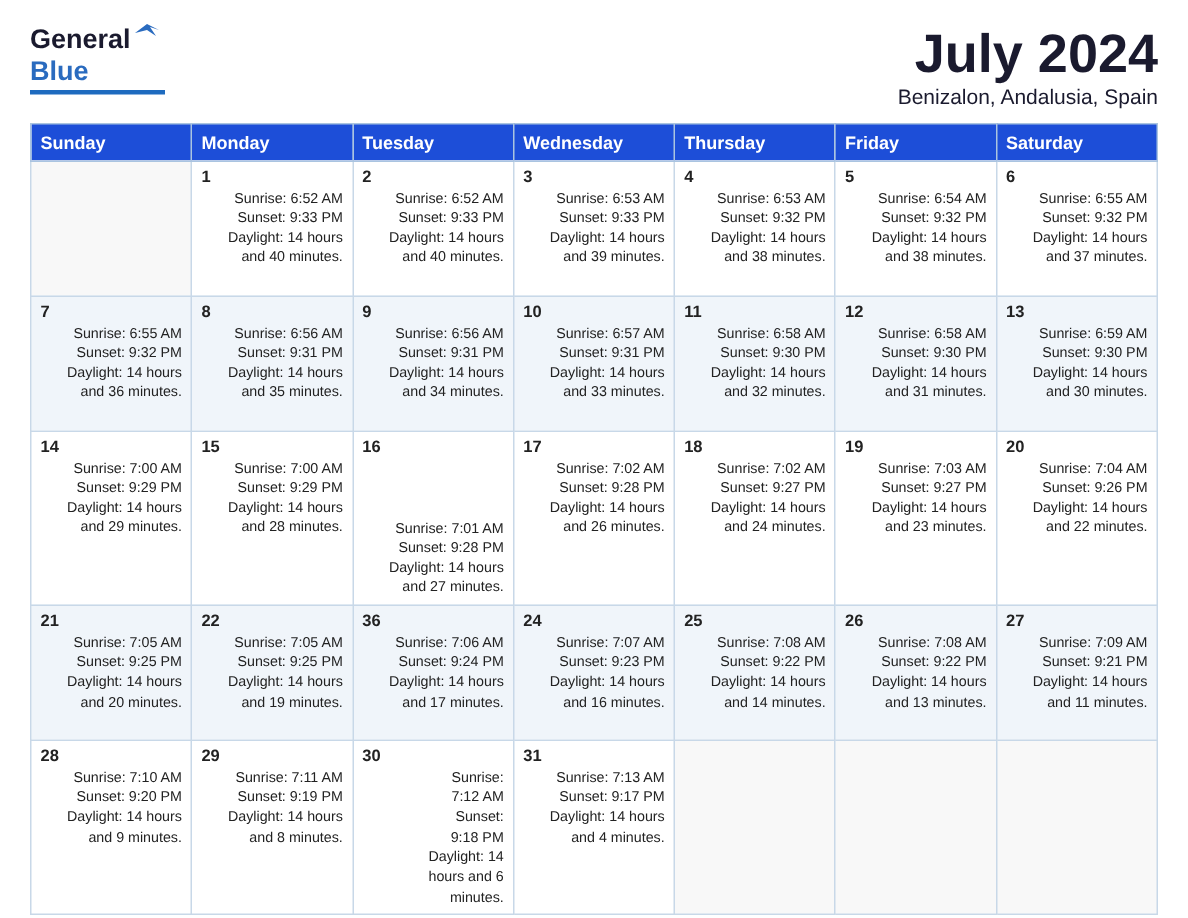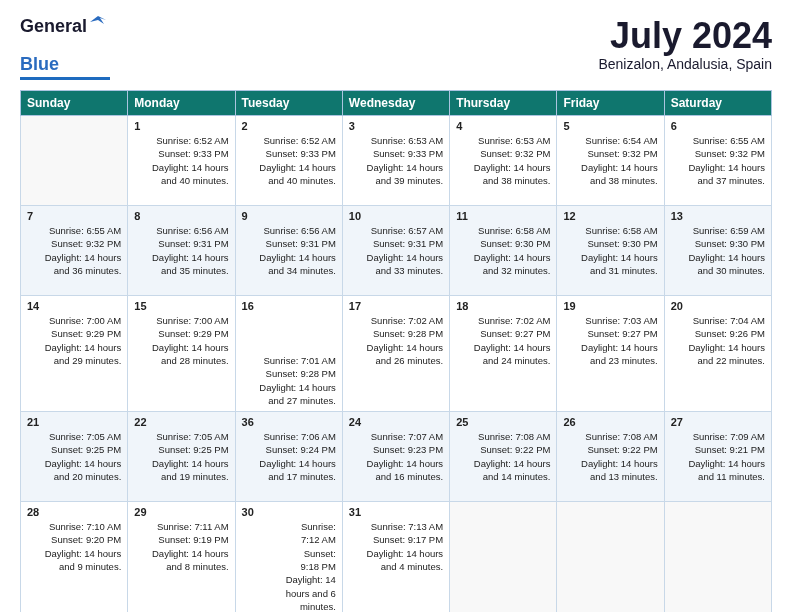--- a/index.html
+++ b/index.html
@@ -52,21 +52,21 @@
       flex: 1;
       display: flex;
       flex-direction: column;
     }
     table {
       width: 100%;
       border-collapse: collapse;
       flex: 1;
     }
     thead tr th {
-      background: #0f766e;
+      background: #1d4ed8;
       color: #fff;
       font-size: 12px;
       font-weight: bold;
       padding: 5px 6px;
       text-align: left;
       border: 1px solid #aac4e0;
     }
     tbody tr td {
       border: 1px solid #c8d8e8;
       vertical-align: top;
@@ -102,21 +102,21 @@
 <div class="page">
   <div class="header">
     <div class="logo">
       <div style="display:flex;">
         <span style="font-size:18px;font-weight:bold;color:#1a1a2e;">General</span>
         <svg width="18" height="18" viewBox="0 0 18 18" style="margin-left:1px;margin-top:-4px;">
           <polygon points="2,10 10,4 18,8 12,6 16,12 10,8" fill="#2a6bbf"></polygon>
         </svg>
       </div>
       <div style="display:flex;align-items:center;">
-        <span style="font-size:18px;font-weight:bold;color:#2a6bbf;margin-top:17px;">Blue</span>
+        <span style="font-size:18px;font-weight:bold;color:#2a6bbf;">Blue</span>
       </div>
       <div class="logo-line"></div>
     </div>
     <div class="title-block">
       <div class="month-title">July 2024</div>
       <div class="location-title">Benizalon, Andalusia, Spain</div>
     </div>
   </div>
 
   <div class="calendar">

